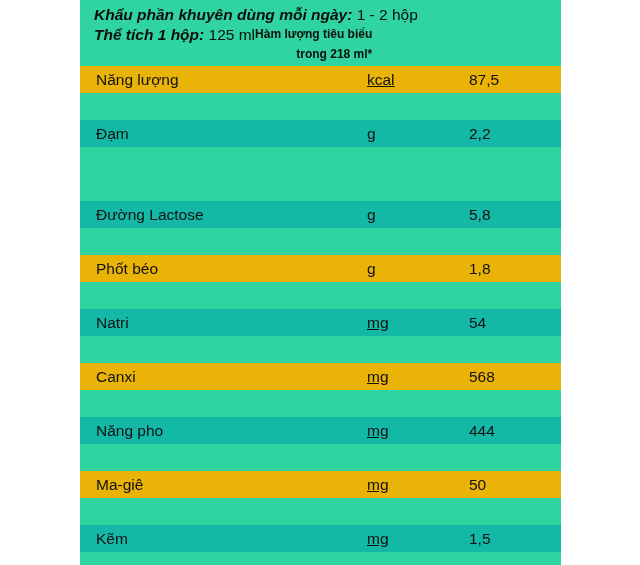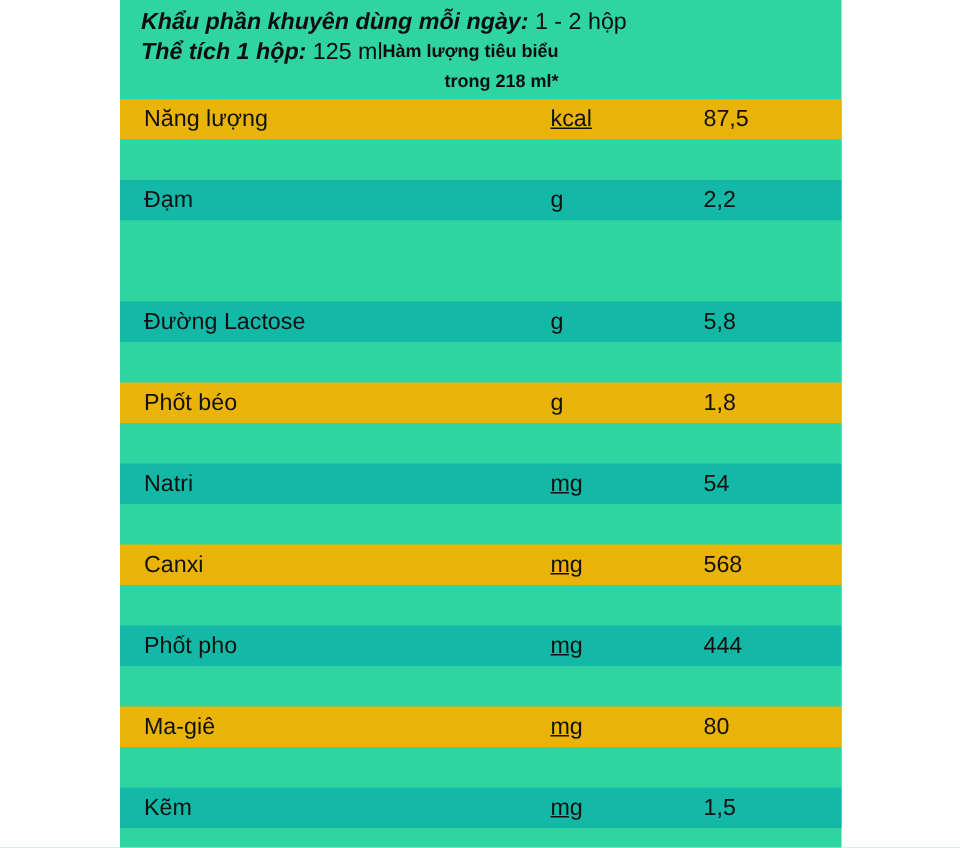--- a/index.html
+++ b/index.html
@@ -168,31 +168,31 @@
         </tr>
         <tr class="row-gray">
           <td class="col-name">Canxi</td>
           <td class="col-unit">mg</td>
           <td class="col-value">568</td>
         </tr>
         <tr class="spacer-row">
           <td colspan="3"></td>
         </tr>
         <tr class="row-green">
-          <td class="col-name">Phốt pho</td>
+          <td class="col-name">Năng pho</td>
           <td class="col-unit">mg</td>
           <td class="col-value">444</td>
         </tr>
         <tr class="spacer-row">
           <td colspan="3"></td>
         </tr>
         <tr class="row-gray">
           <td class="col-name">Ma-giê</td>
           <td class="col-unit">mg</td>
-          <td class="col-value">80</td>
+          <td class="col-value">50</td>
         </tr>
         <tr class="spacer-row">
           <td colspan="3"></td>
         </tr>
         <tr class="row-green">
           <td class="col-name">Kẽm</td>
           <td class="col-unit">mg</td>
           <td class="col-value">1,5</td>
         </tr>
       </tbody>

